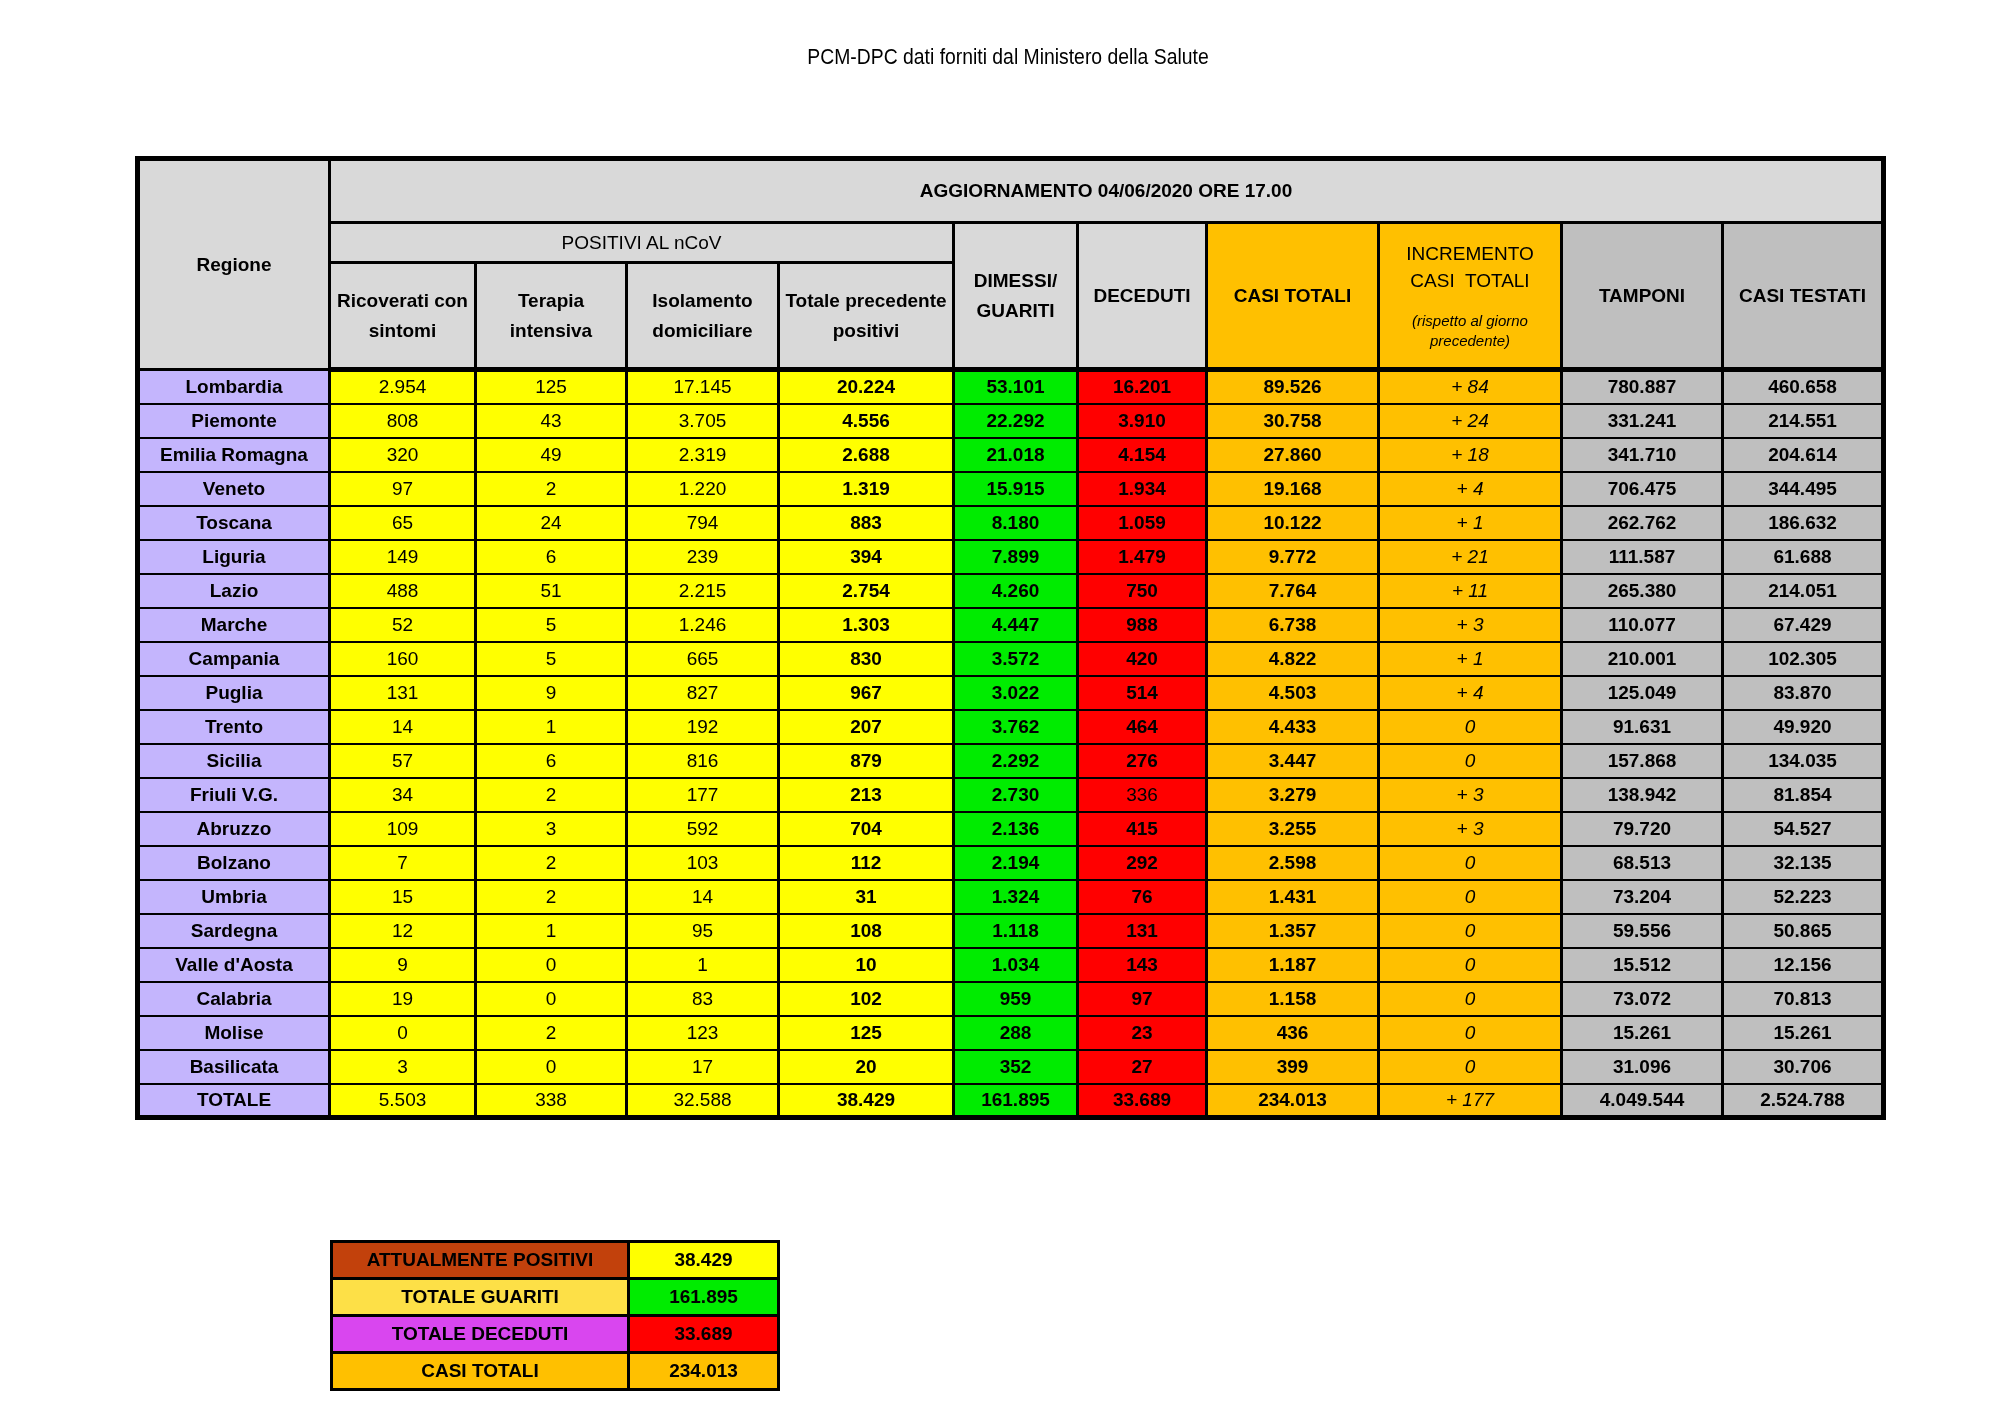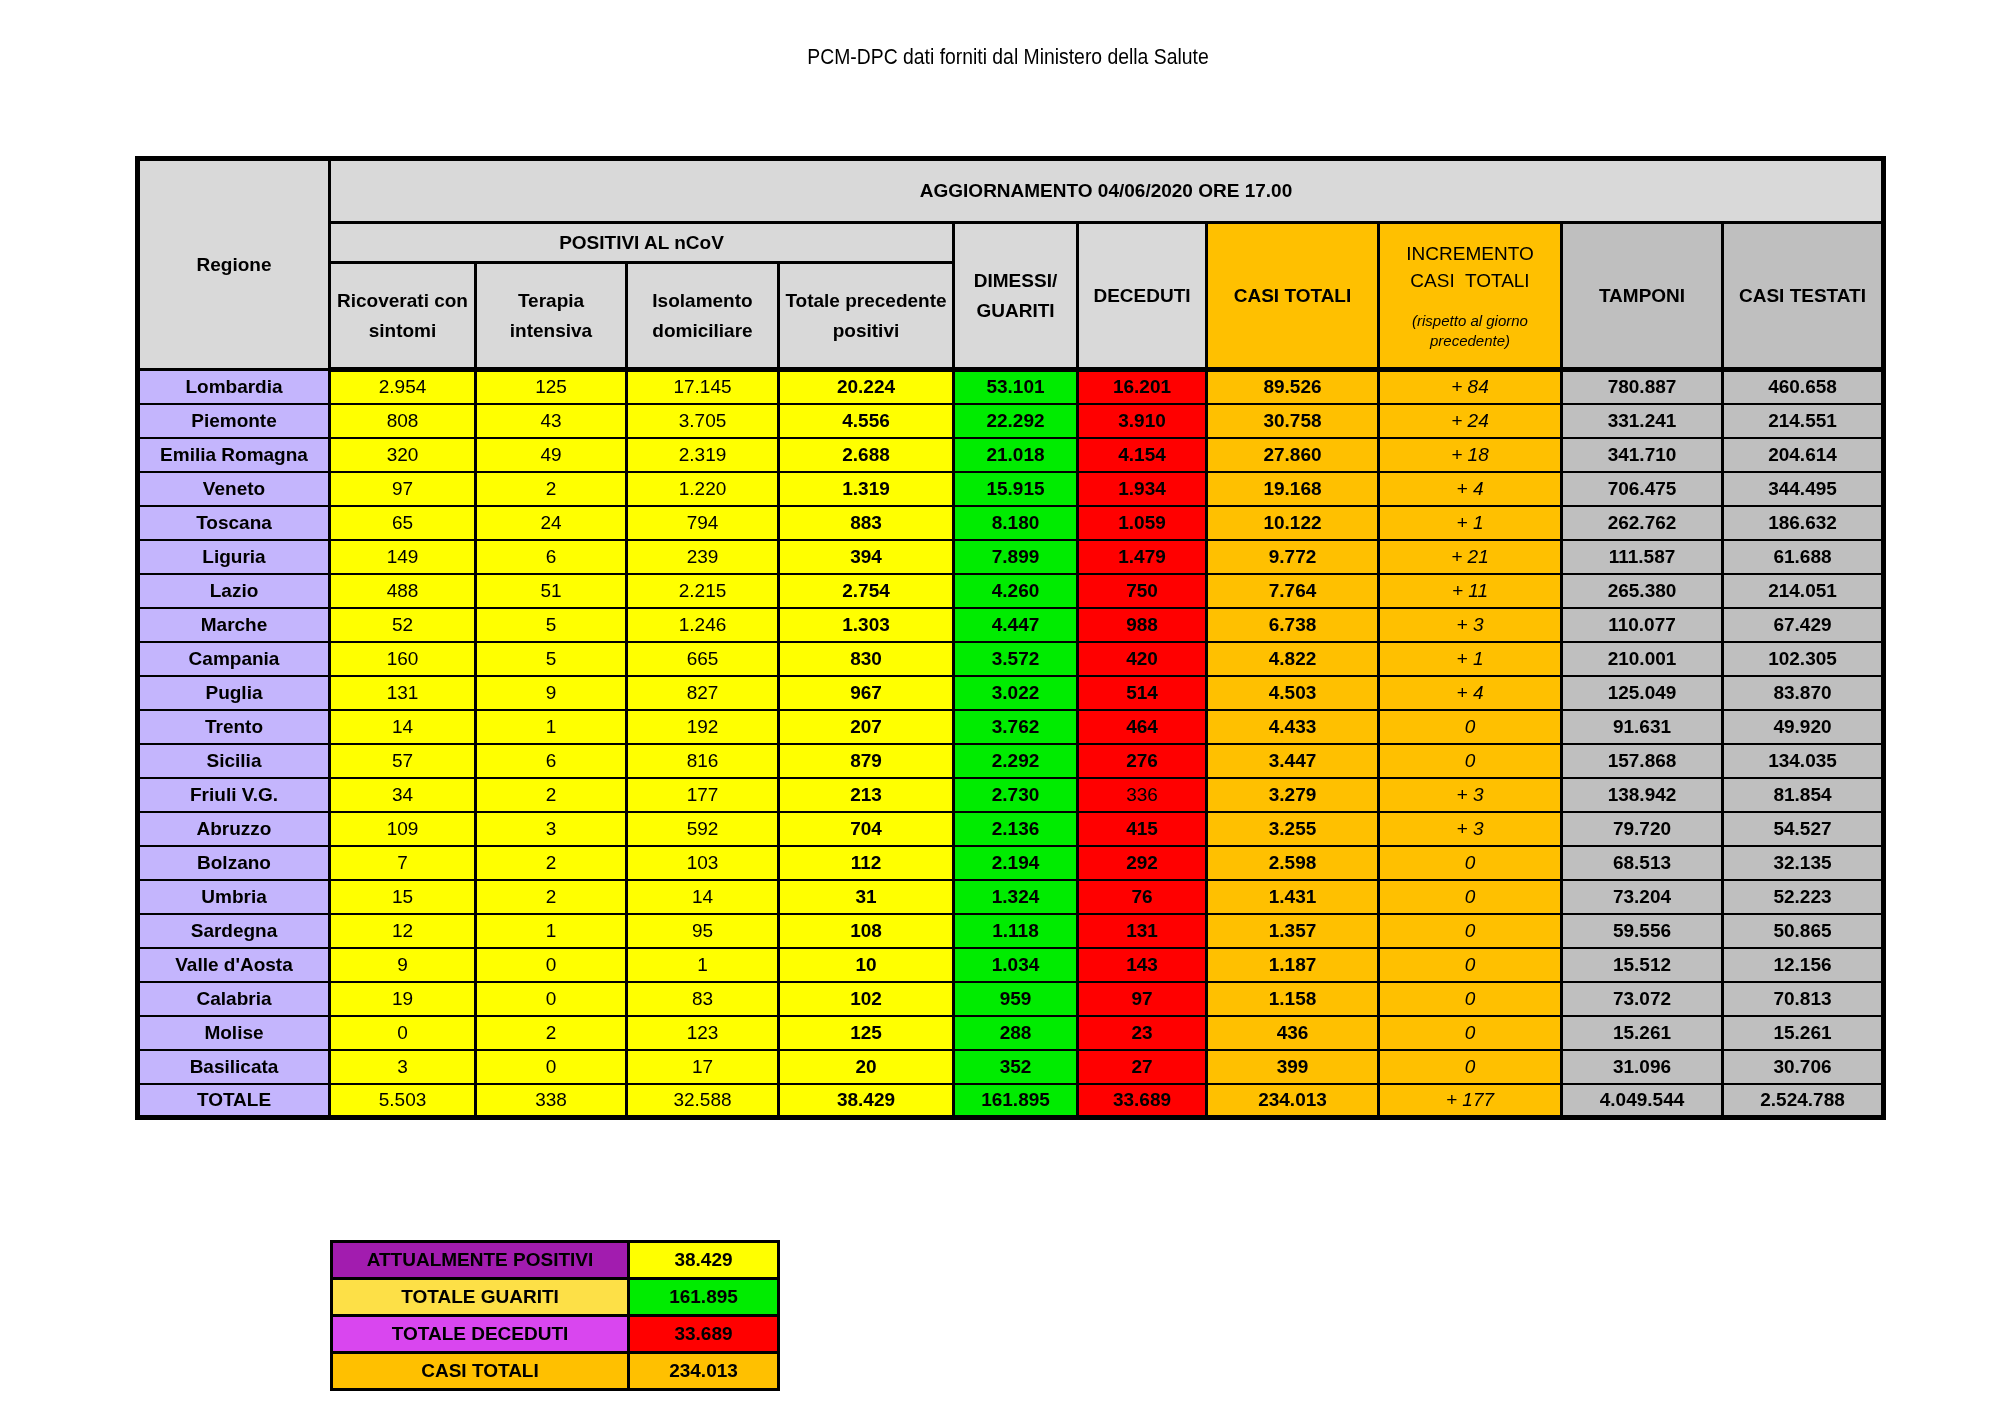--- a/index.html
+++ b/index.html
@@ -39,21 +39,21 @@
   table.main tbody td { border-top-width: 2px; border-bottom-width: 2px; }
   tr.r1 { height: 64px; }
   tr.r2 { height: 40px; }
   tr.r3 { height: 107px; }
   table.main tbody tr { height: 34px; }
   tr.totale { height: 36px; }
   tr.totale td { border-top-width: 4px; font-weight: bold; }
 
   th.banner { font-size: 24px; font-weight: bold; border-bottom-width: 5px; }
   th.regione-head { font-size: 20px; font-weight: bold; }
-  th.group { border-bottom-width: 4px; font-weight: bold; }
+  th.group { border-bottom-width: 4px; font-weight: normal; }
   tr.r2 th[rowspan], tr.r3 th { border-bottom-width: 5px; }
   th.sub { font-weight: bold; line-height: 1.55; }
 
   .h-light  { background: var(--header_gray); }
   .h-orange { background: var(--orange); }
   .h-gray   { background: var(--cell_gray); }
 
   .c-region { background: #c4b5fd; font-weight: bold; }
   .c-yellow { background: var(--yellow); font-weight: bold; }
   .c-green  { background: var(--green);  font-weight: bold; }
@@ -422,21 +422,21 @@
   </tbody>
 </table>
 
 <table class="summary">
   <colgroup>
     <col style="width:297px">
       <col style="width:150px">
   </colgroup>
   <tbody>
       <tr>
-    <td style="background: #a21caf;">ATTUALMENTE POSITIVI</td>
+    <td style="background: #c2410c;">ATTUALMENTE POSITIVI</td>
     <td style="background: rgb(255, 255, 0);">38.429</td>
   </tr>
       <tr>
     <td style="background: #fde047; margin-top: 32px;">TOTALE GUARITI</td>
     <td style="background: rgb(0, 236, 0);">161.895</td>
   </tr>
       <tr>
     <td style="background: #d946ef;">TOTALE DECEDUTI</td>
     <td style="background: rgb(255, 0, 0);">33.689</td>
   </tr>

